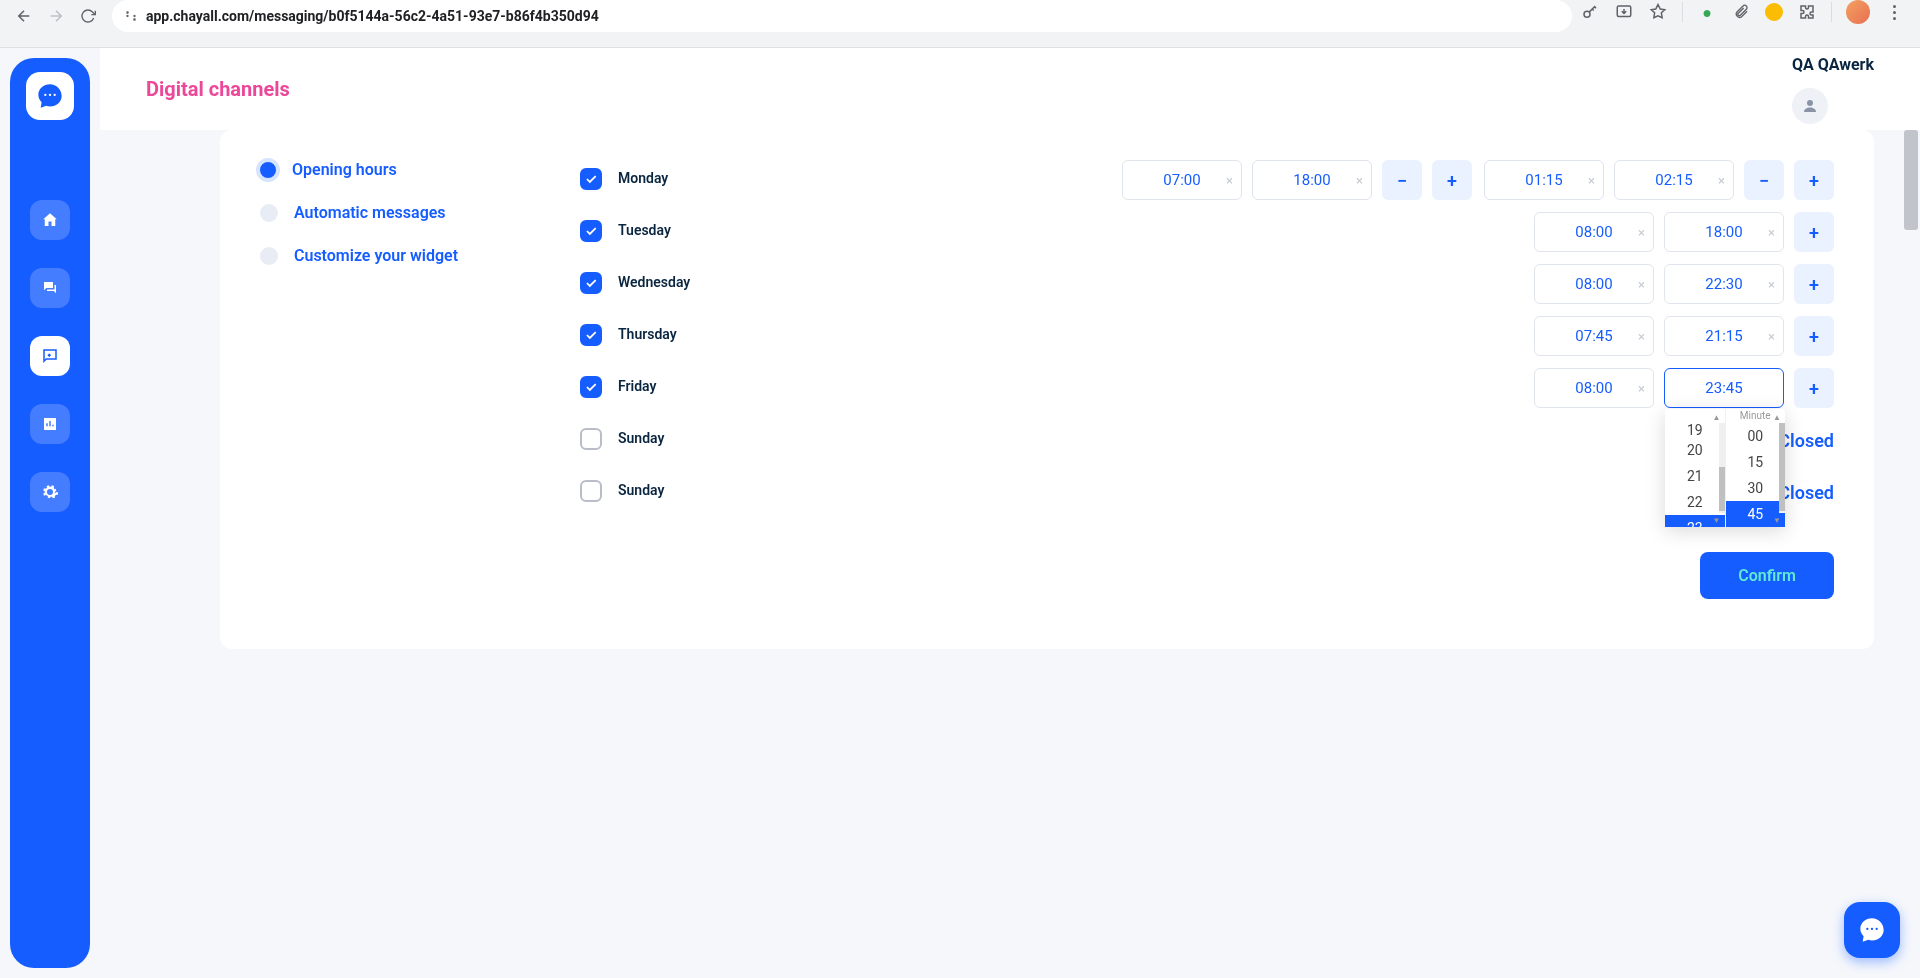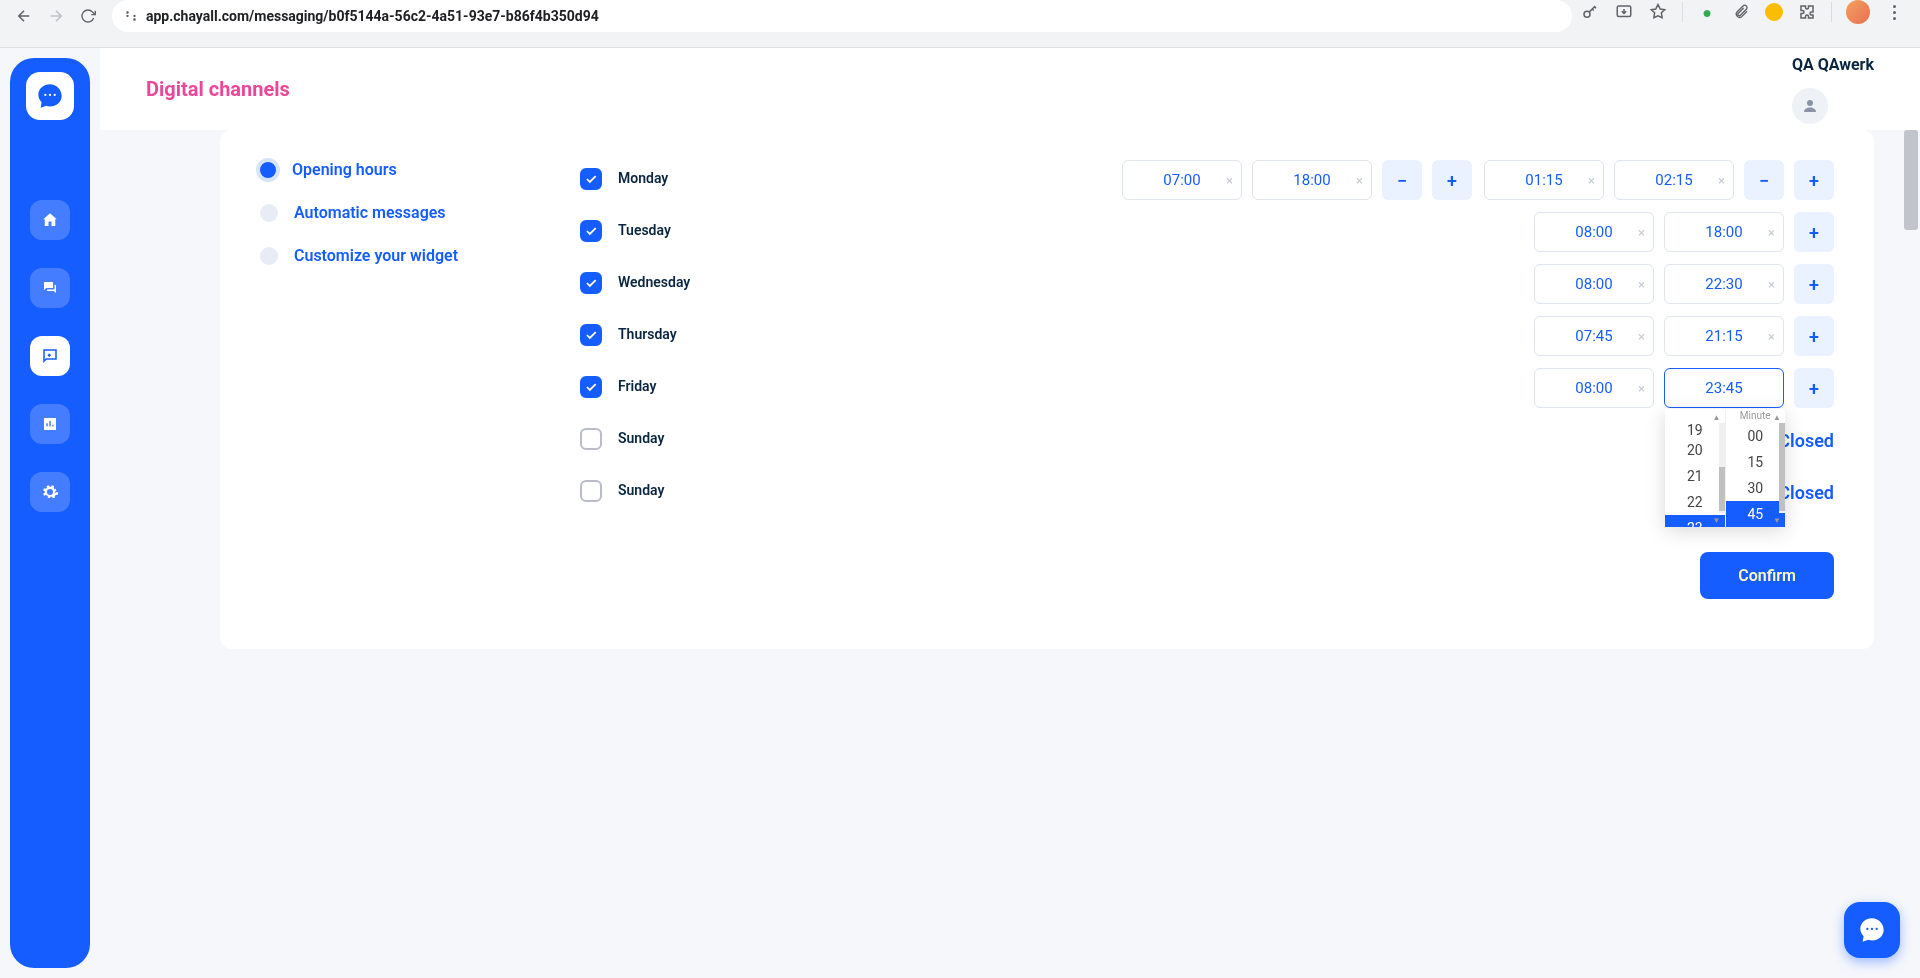--- a/index.html
+++ b/index.html
@@ -71,21 +71,21 @@
 .picker-item { height: 26px; display: flex; align-items: center; justify-content: center; font-size: 14px; color: #444; cursor: pointer; }
 .picker-item.picked { background: #165dff; color: #fff; }
 .picker-header { height: 14px; font-size: 10px; color: #999; text-align: center; line-height: 14px; position: relative; }
 .picker-arrow { position: absolute; font-size: 8px; color: #999; right: 4px; }
 .picker-arrow.up { top: 2px; }
 .picker-arrow.down { bottom: 2px; right: 4px; }
 .picker-scrollbar { width: 6px; background: #f0f0f0; position: absolute; right: 0; top: 14px; bottom: 14px; }
 .picker-thumb { width: 6px; background: #c0c0c0; position: absolute; }
 
 .confirm-row { display: flex; justify-content: flex-end; margin-top: 40px; }
-.confirm-btn { background: #165dff; color: #fef9c3; border: none; border-radius: 8px; padding: 14px 38px; font-size: 16px; font-weight: 600; cursor: pointer; }
+.confirm-btn { background: #165dff; color: #5eead4; border: none; border-radius: 8px; padding: 14px 38px; font-size: 16px; font-weight: 600; cursor: pointer; }
 
 .fab { position: fixed; right: 20px; bottom: 20px; width: 56px; height: 56px; border-radius: 16px; background: #165dff; display: flex; align-items: center; justify-content: center; color: #fff; cursor: pointer; box-shadow: 0 4px 12px rgba(22,93,255,0.4); }
 
 .vscroll { position: absolute; right: 2px; top: 82px; bottom: 4px; width: 14px; }
 .vscroll-thumb { position: absolute; top: 0; width: 14px; height: 100px; background: #c1c4ca; border-radius: 3px; }
 </style>
 </head>
 <body>
 
 <div class="browser-chrome">

